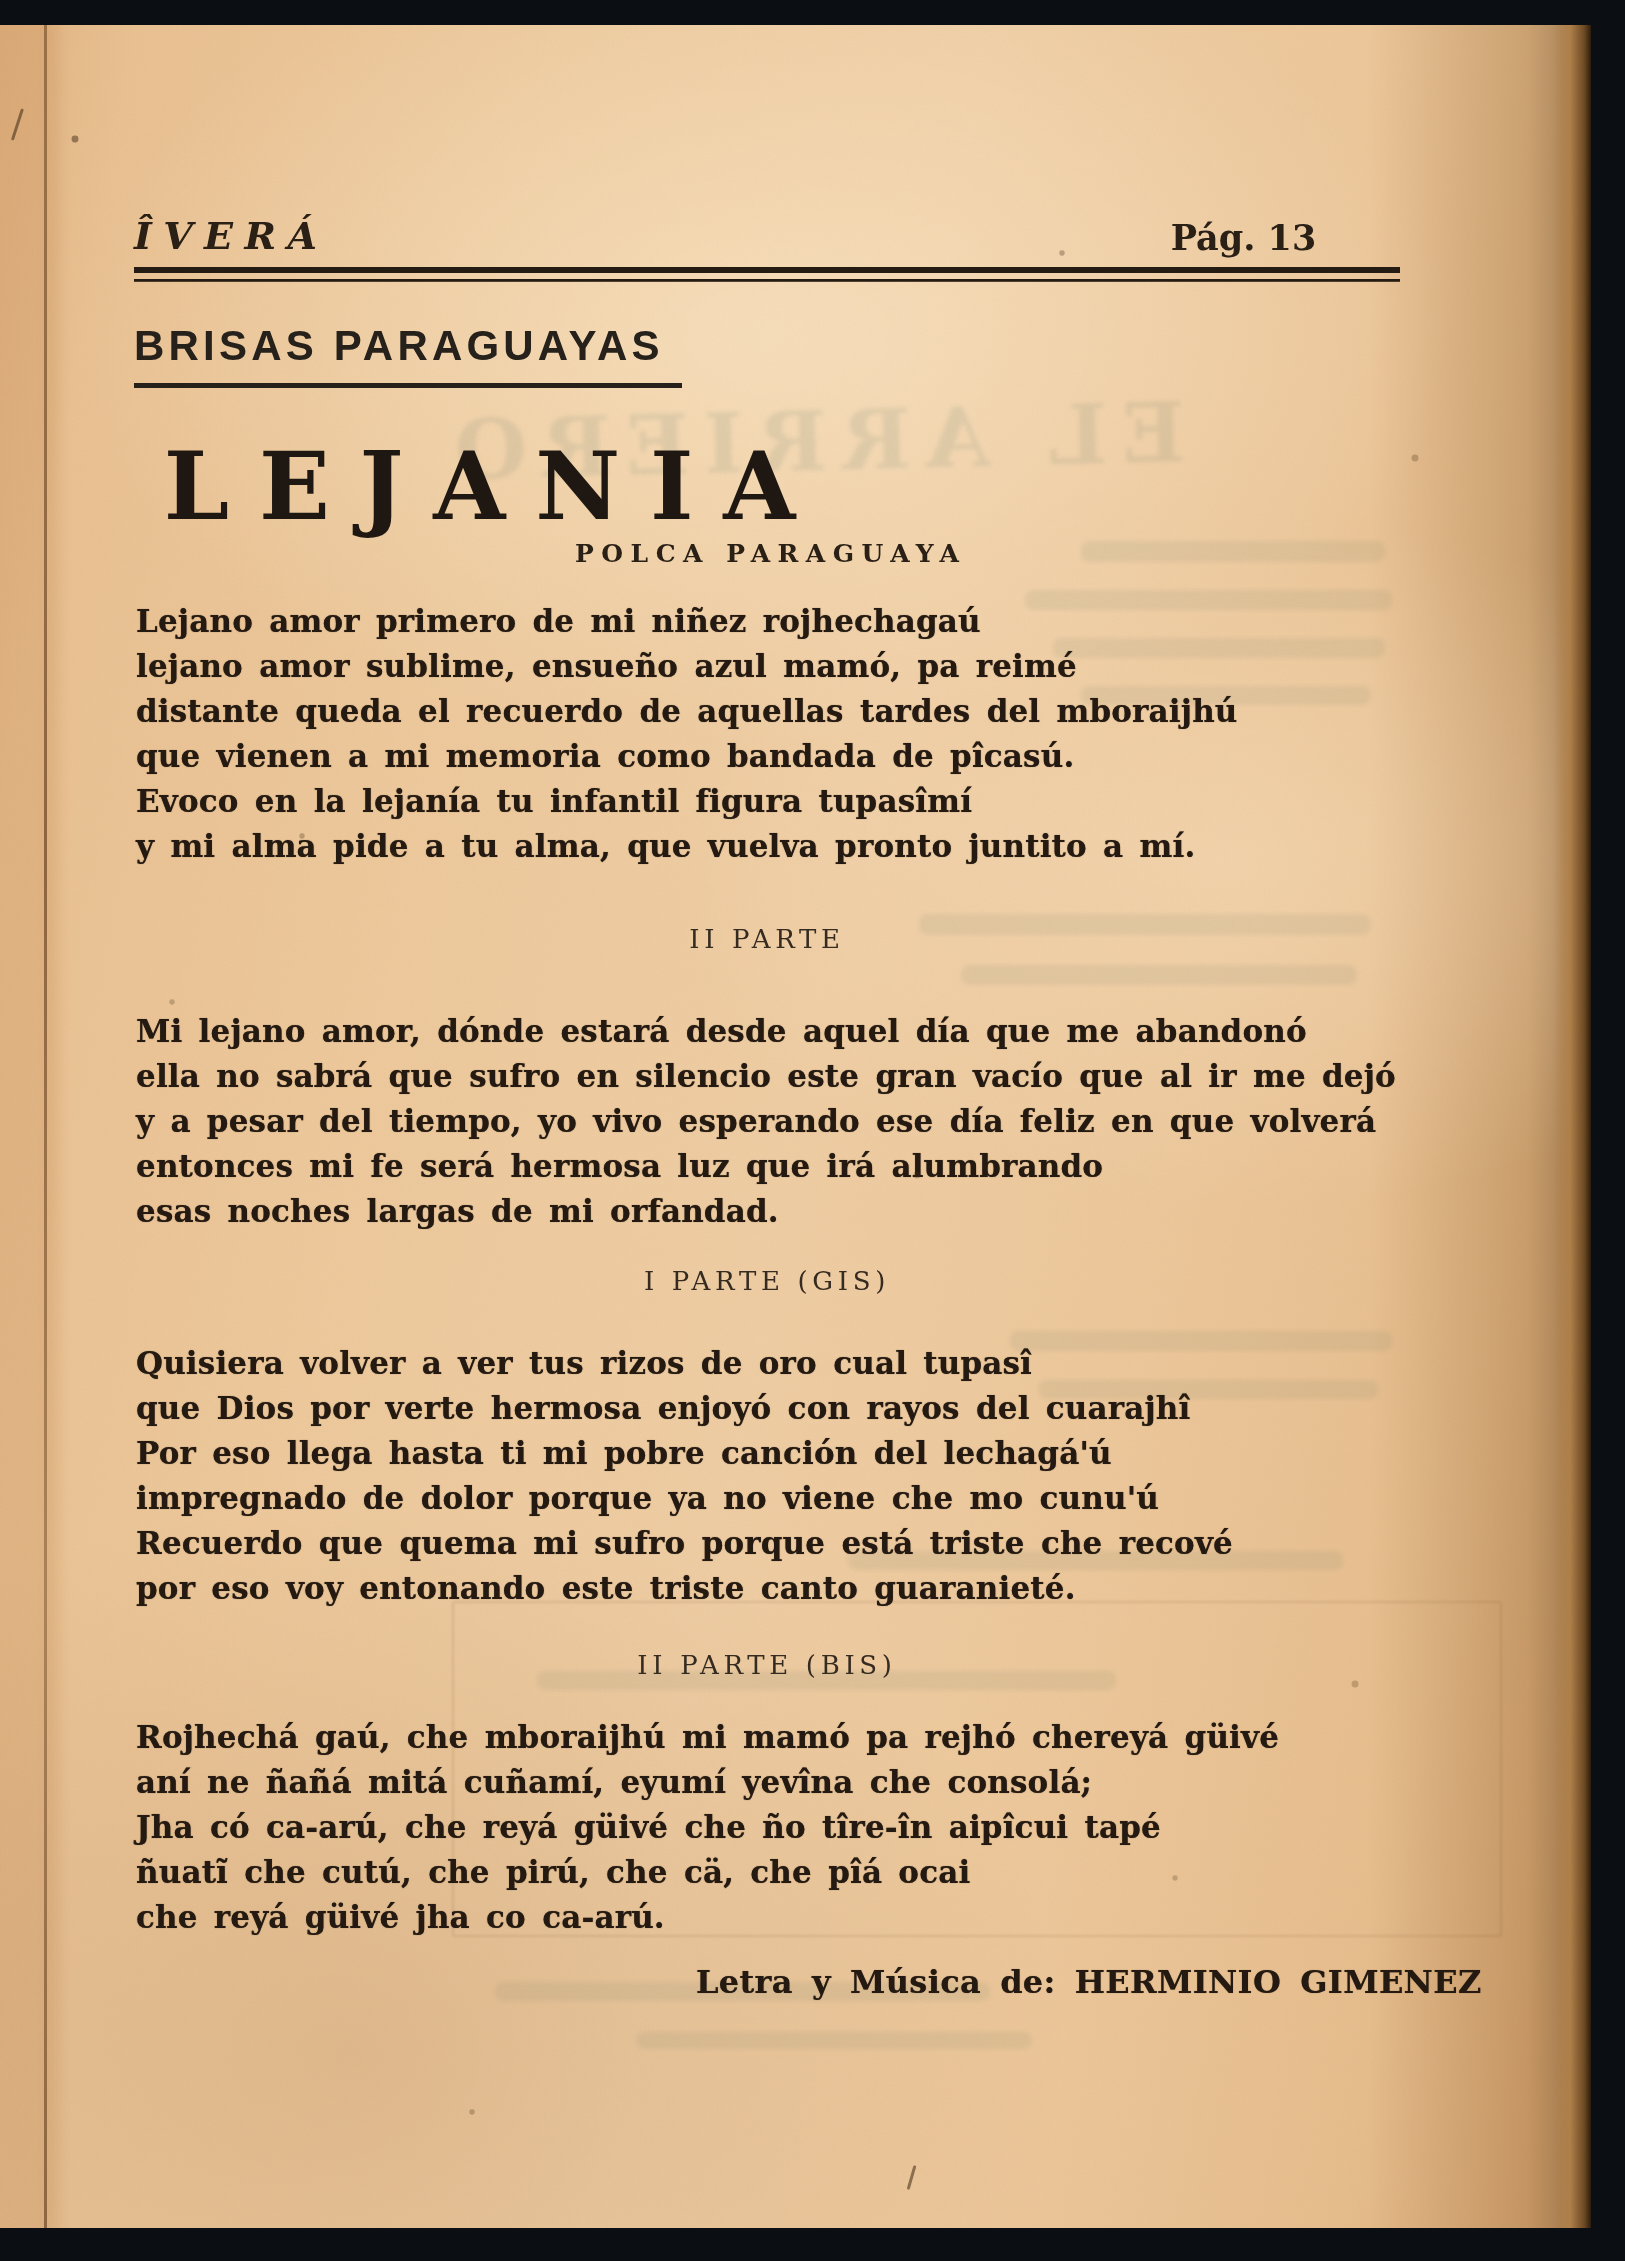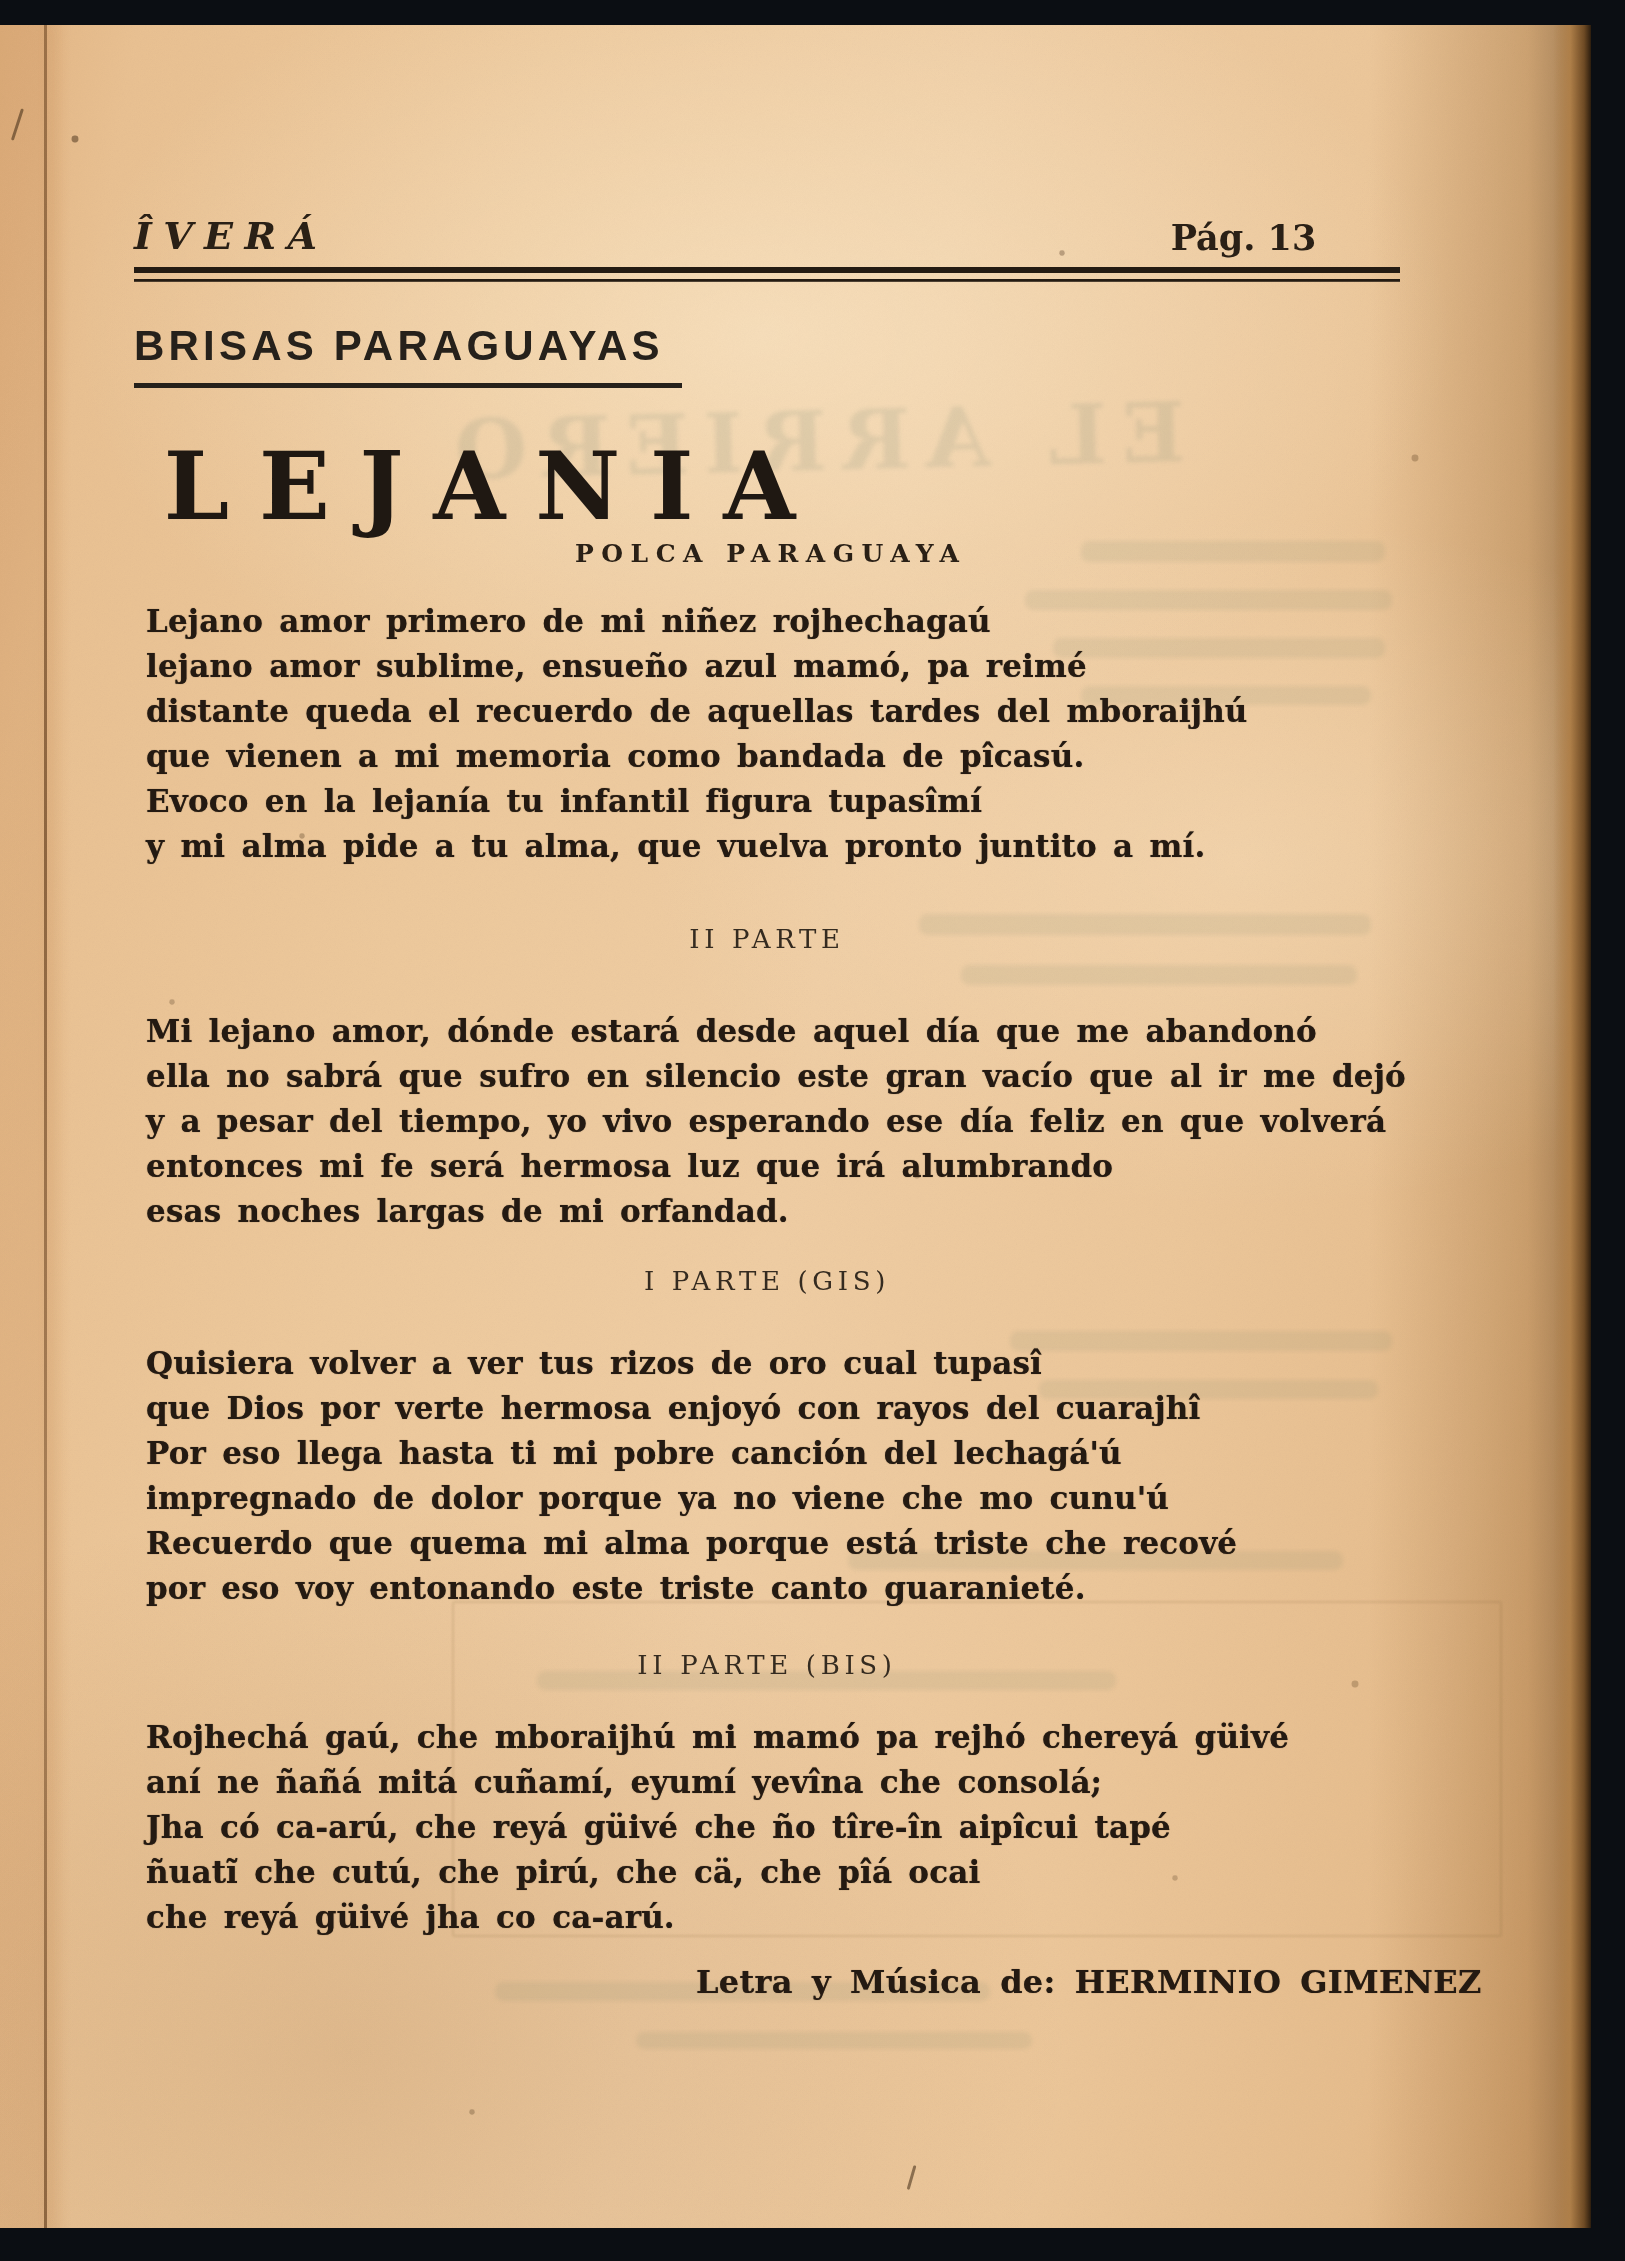--- a/index.html
+++ b/index.html
@@ -83,21 +83,21 @@
     left:134px;top:514px;width:1266px;text-align:center;
     font-weight:bold;font-size:25px;letter-spacing:0.30em;text-indent:0.30em;
     color:#2a2016;
   }
   .part-heading{
     left:134px;width:1266px;text-align:center;
     font-size:26px;letter-spacing:0.18em;color:#352b20;
   }
   .h-parte2{top:899px;} .h-parte1gis{top:1241px;} .h-parte2bis{top:1625px;}
   .stanza{
-    left:146px;width:1293px;
+    left:136px;width:1293px;
     font-size:31px;font-weight:bold;line-height:45px;
     word-spacing:0.17em;letter-spacing:0.005em;
     color:#241a12;text-shadow:0 0 0.9px rgba(38,24,10,0.72);
   }
   .stanza .line{white-space:nowrap;}
   .s1{top:574px;} .s2{top:984px;} .s3{top:1316px;} .s4{top:1690px;}
   .credit{
     left:696px;top:1938px;font-weight:bold;font-size:32px;
     word-spacing:0.24em;letter-spacing:0.01em;color:#241a12;
     text-shadow:0 0 0.8px rgba(38,24,10,0.7);white-space:nowrap;
@@ -171,21 +171,21 @@
       <div class="line">entonces mi fe será hermosa luz que irá alumbrando</div>
       <div class="line">esas noches largas de mi orfandad.</div>
     </div>
 
     <div class="part-heading h-parte1gis">I PARTE (GIS)</div>
     <div class="stanza s3">
       <div class="line">Quisiera volver a ver tus rizos de oro cual tupasî</div>
       <div class="line">que Dios por verte hermosa enjoyó con rayos del cuarajhî</div>
       <div class="line">Por eso llega hasta ti mi pobre canción del lechagá'ú</div>
       <div class="line">impregnado de dolor porque ya no viene che mo cunu'ú</div>
-      <div class="line">Recuerdo que quema mi alma porque está triste che recové</div>
+      <div class="line">Recuerdo que quema mi sufro porque está triste che recové</div>
       <div class="line">por eso voy entonando este triste canto guaranieté.</div>
     </div>
 
     <div class="part-heading h-parte2bis">II PARTE (BIS)</div>
     <div class="stanza s4">
       <div class="line">Rojhechá gaú, che mboraijhú mi mamó pa rejhó chereyá güivé</div>
       <div class="line">aní ne ñañá mitá cuñamí, eyumí yevîna che consolá;</div>
       <div class="line">Jha có ca-arú, che reyá güivé che ño tîre-în aipîcui tapé</div>
       <div class="line">ñuatĩ che cutú, che pirú, che cä, che pîá ocai</div>
       <div class="line">che reyá güivé jha co ca-arú.</div>

